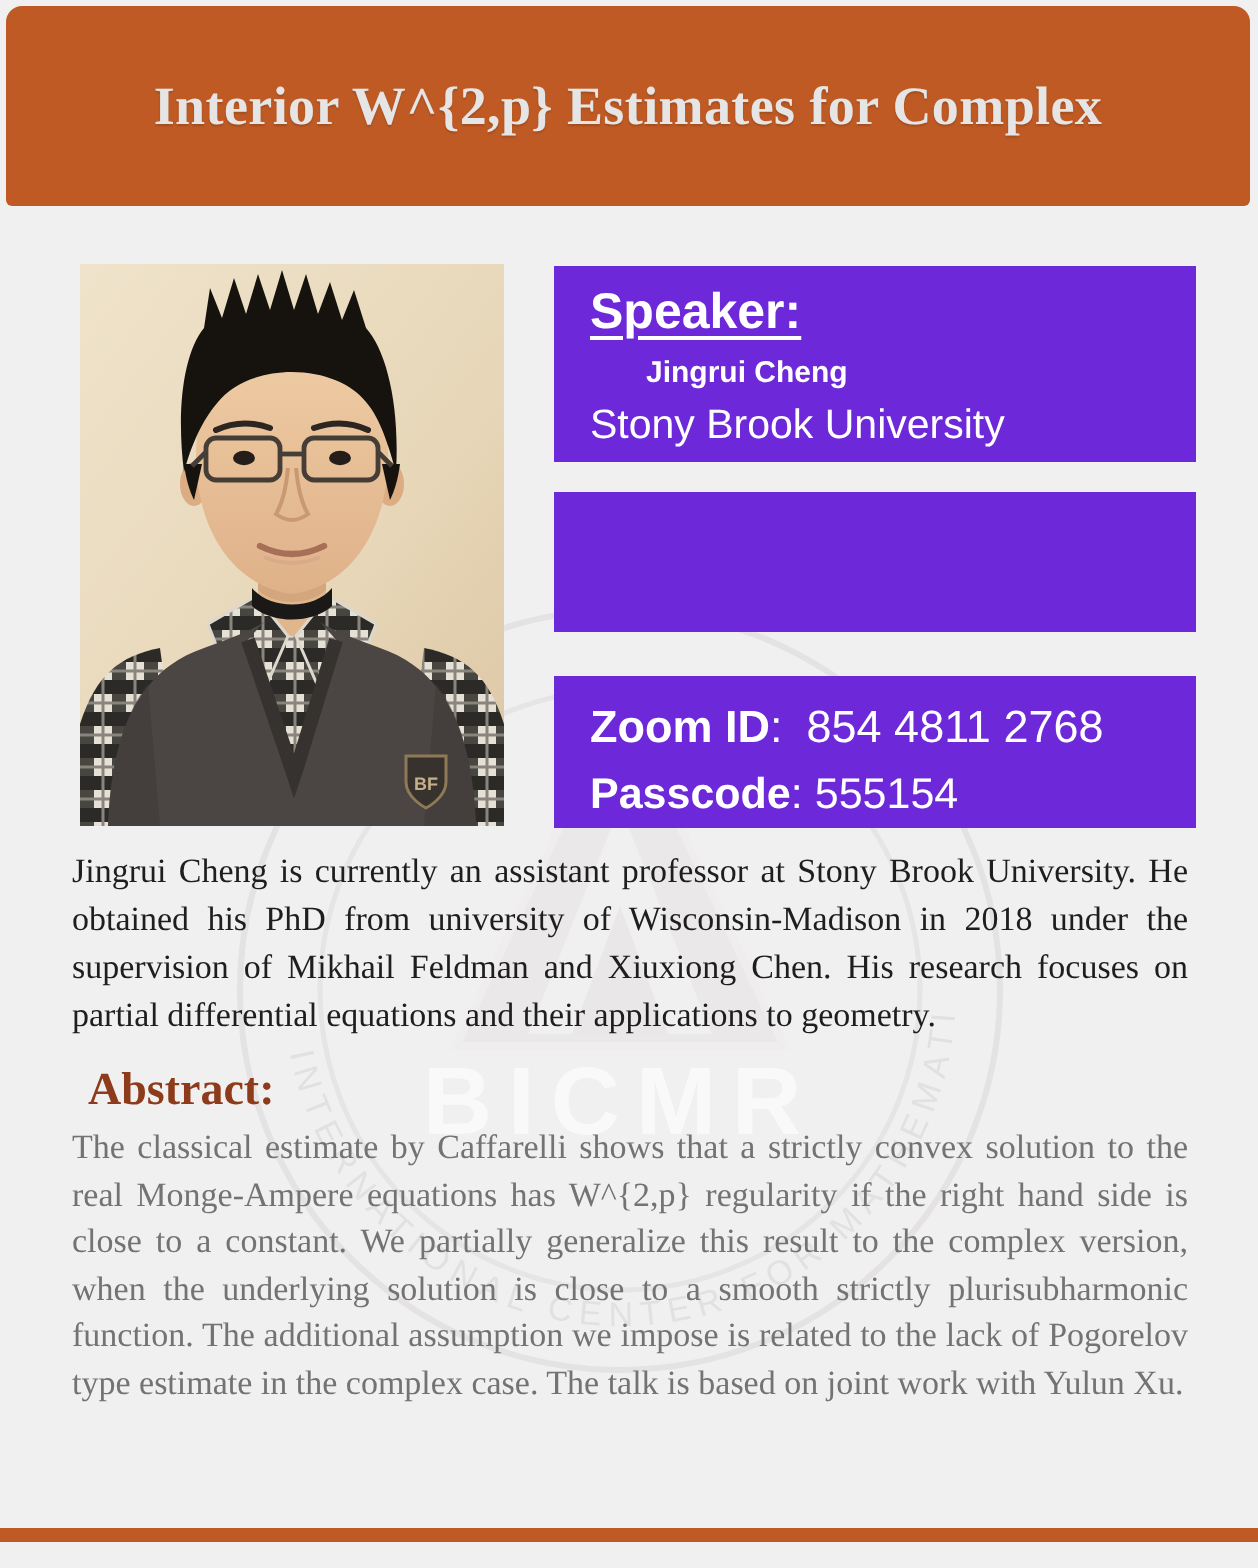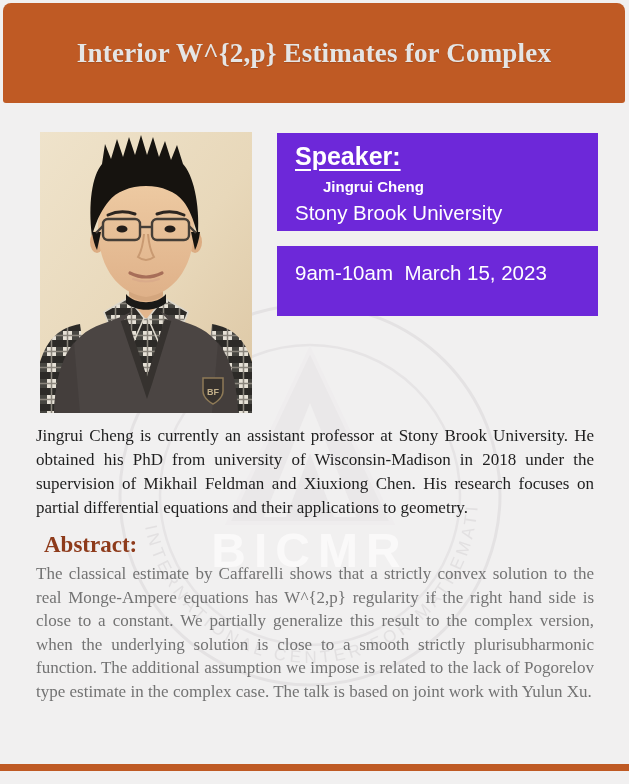--- a/index.html
+++ b/index.html
@@ -185,23 +185,30 @@
     <path d="M 93,147 Q 106,152 119,147" stroke="#D8A98A" stroke-width="2" fill="none" stroke-linecap="round" opacity="0.8"></path>
   </svg>
 
   <div class="gold-box box-speaker">
     <div class="gold-label">Speaker:</div>
     <div class="gold-strong">Jingrui Cheng</div>
     <div class="gold-plain">Stony Brook University</div>
   </div>
 
   <div class="gold-box box-time">
-    <div class="gold-plain pre">9am-10am  March 15, 2023</div>
-  </div>
-
+  </div>
+
+  <div class="gold-box box-zoom">
+    <div class="zoom-line">
+      <span class="lbl">Zoom ID</span><span>:</span><span class="val">854 4811 2768</span>
+    </div>
+    <div class="zoom-line2">
+      <span class="lbl">Passcode</span><span>:</span><span class="val">555154</span>
+    </div>
+  </div>
 
   <div class="bio">Jingrui Cheng is currently an assistant professor at Stony Brook University. He obtained his PhD from university of Wisconsin-Madison in 2018 under the supervision of Mikhail Feldman and Xiuxiong Chen. His research focuses on partial differential equations and their applications to geometry.</div>
 
   <div class="abstract-heading">Abstract:</div>
   <div class="abstract-text">The classical estimate by Caffarelli shows that a strictly convex solution to the real Monge-Ampere equations has W^{2,p} regularity if the right hand side is close to a constant. We partially generalize this result to the complex version, when the underlying solution is close to a smooth strictly plurisubharmonic function. The additional assumption we impose is related to the lack of Pogorelov type estimate in the complex case. The talk is based on joint work with Yulun Xu.</div>
 
   <div class="bottom-bar"></div>
 
 </div>
 

